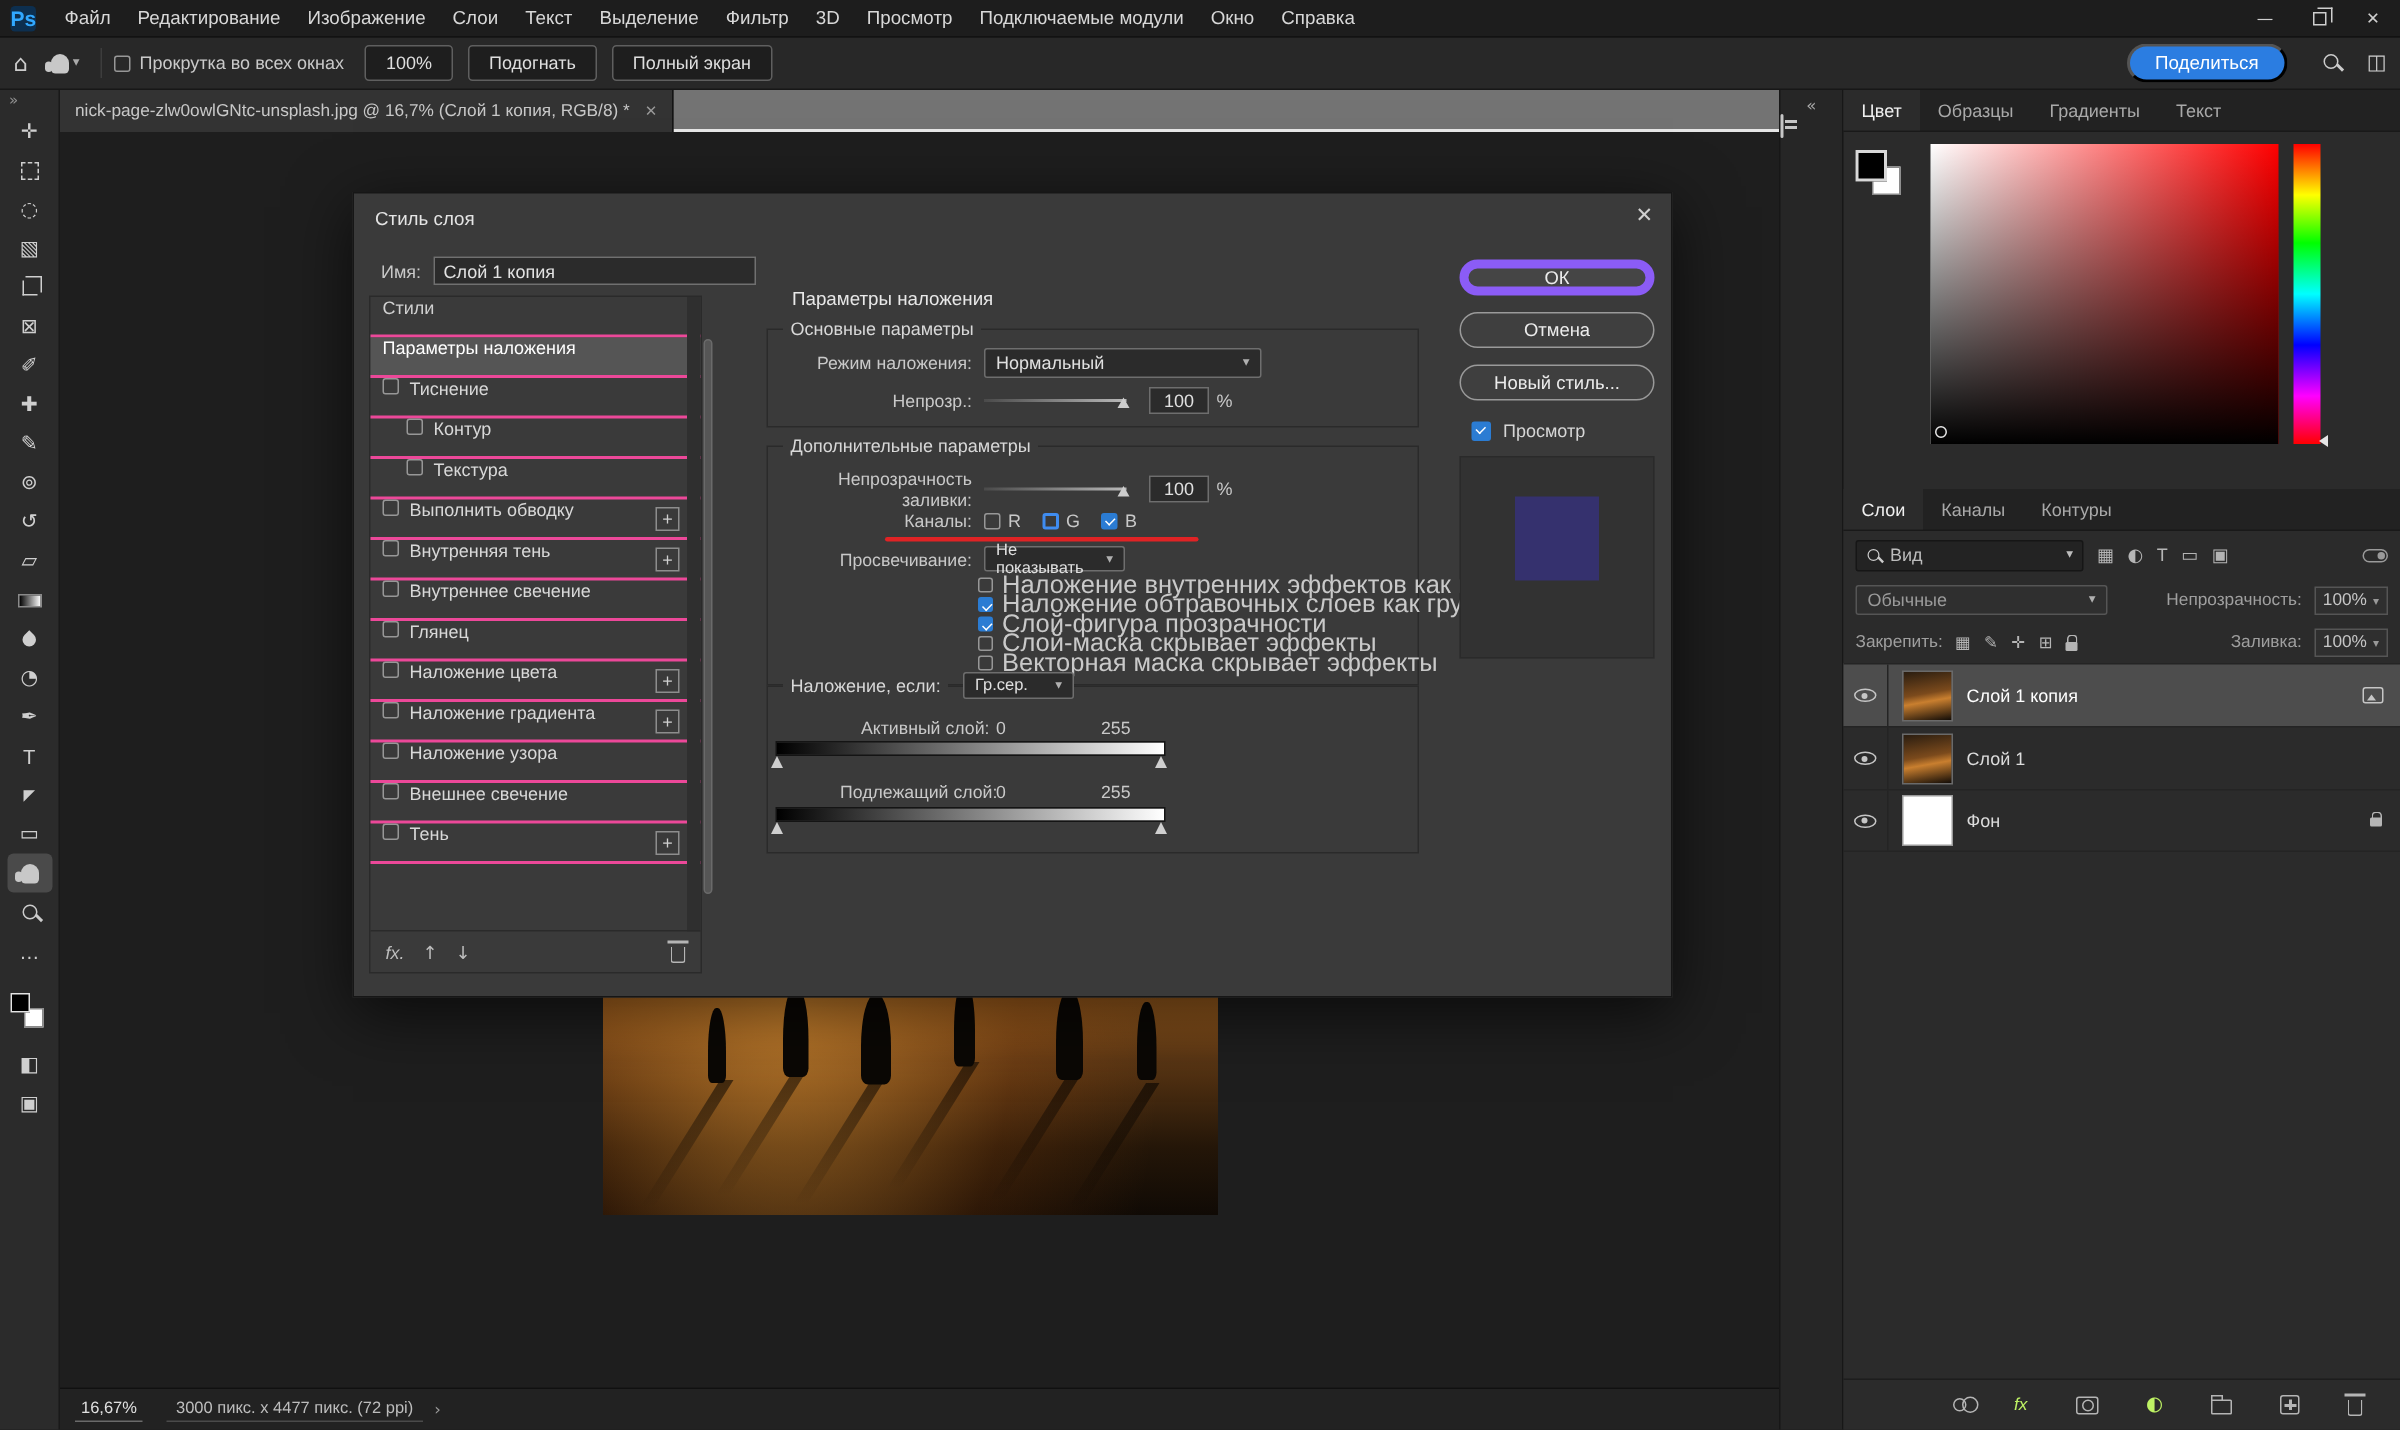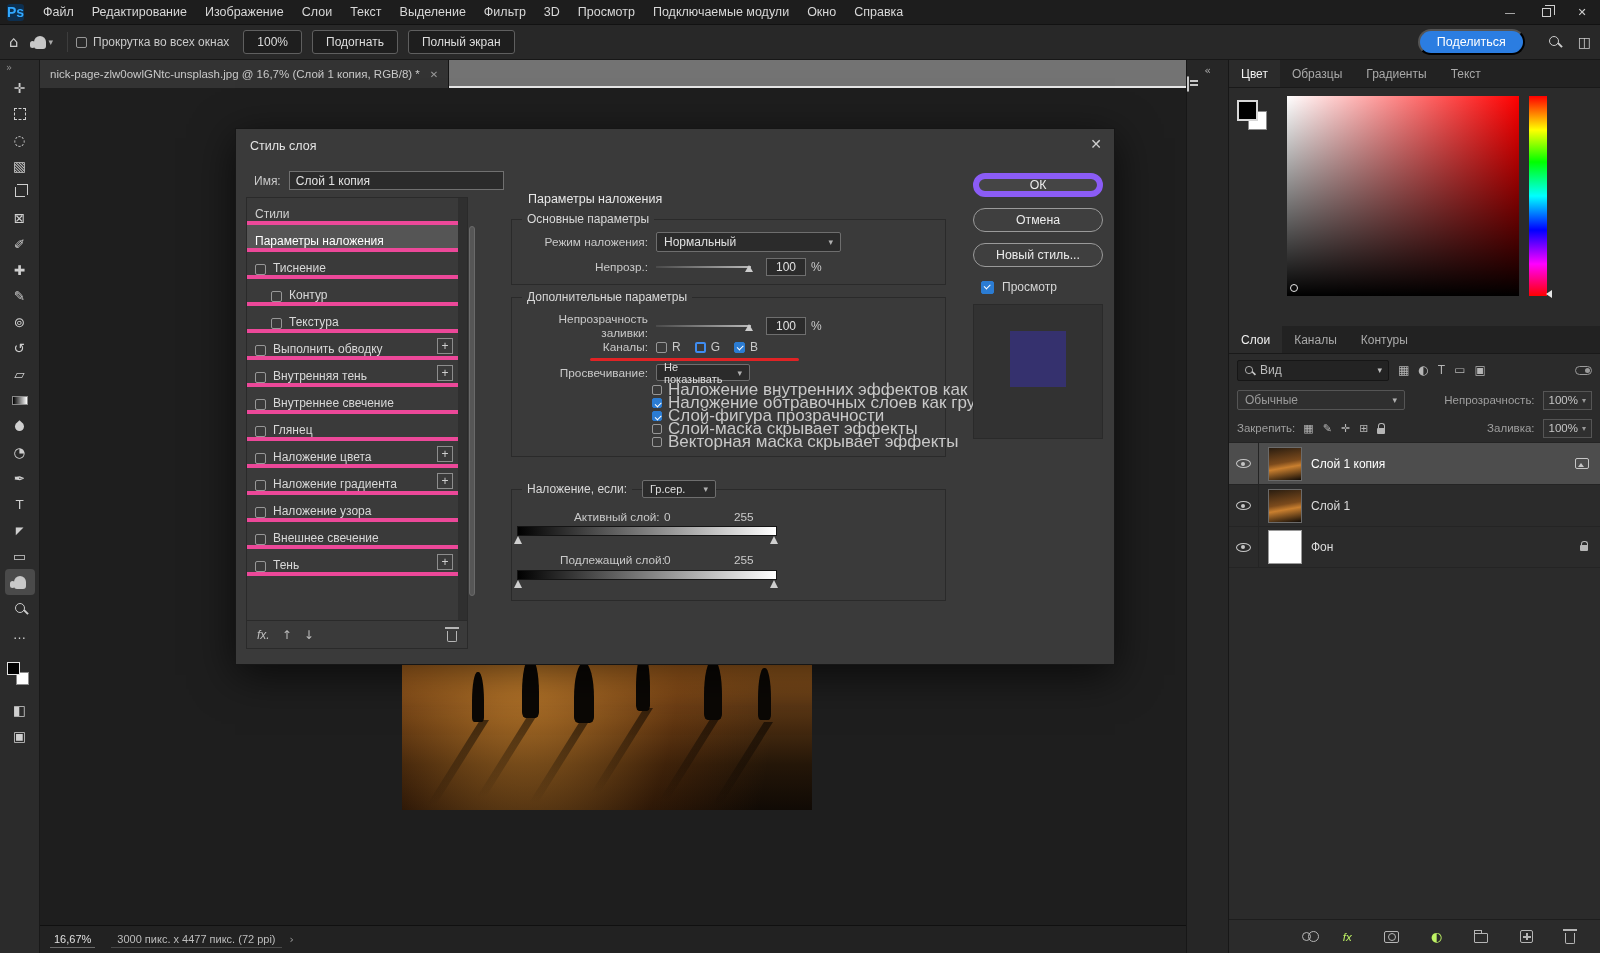--- a/index.html
+++ b/index.html
@@ -74,21 +74,21 @@
 #dialog{position:absolute;left:235px;top:128px;width:880px;height:537px;background:#3a3a3a;
   border:1px solid #161616;box-shadow:0 10px 40px rgba(0,0,0,0.65);z-index:40}
 #dlg-title{position:absolute;left:14px;top:10px;font-size:12.5px;color:#e4e4e4}
 #dlg-close{position:absolute;right:12px;top:7px;font-size:14px;color:#cfcfcf}
 #dlg-namerow{position:absolute;left:18px;top:42px;display:flex;align-items:center}
 #dlg-namerow .lbl{color:#c9c9c9;margin-right:8px}
 .tfield{background:#2b2b2b;border:1px solid #707070;height:19px;display:flex;align-items:center;padding:0 6px;color:#e2e2e2;font-size:12px}
 #dlg-name-input{width:215px}
 
 #styles-box{position:absolute;left:10px;top:68px;width:222px;height:452px;border:1px solid #2a2a2a;background:#3a3a3a}
-.style-row{height:27px;display:flex;align-items:flex-end;padding:0 8px;border-bottom:4px solid #ec4899;position:relative;font-size:12px;color:#d8d8d8}
+.style-row{height:27px;display:flex;align-items:flex-start;padding:0 8px;border-bottom:2px solid #ec4899;position:relative;font-size:12px;color:#d8d8d8}
 .style-row.hdr{color:#d0d0d0}
 .style-row.sel{background:#555555;color:#ffffff}
 .style-row .cb{margin-right:7px}
 .style-row.indent{padding-left:24px}
 .plusbtn{position:absolute;right:14px;top:5px;width:16px;height:16px;border:1px solid #8d8d8d;color:#cfcfcf;
   display:flex;align-items:center;justify-content:center;font-size:12px;line-height:1}
 #styles-scroll{position:absolute;right:0;top:0;width:9px;height:423px;background:#2f2f2f}
 #styles-scroll .thumb{position:absolute;left:1.5px;top:28px;width:6px;height:370px;background:#565656;border-radius:3px}
 #styles-footer{position:absolute;left:0;bottom:0;width:100%;height:28px;border-top:1px solid #2a2a2a;display:flex;align-items:center;padding:0 10px;gap:12px;color:#bdbdbd}
 #styles-footer .fx{font-style:italic;font-size:12px}
@@ -494,21 +494,21 @@
     <div class="advrow" style="top:121px">
         <span class="cb"></span>
         <span>Слой-маска скрывает эффекты</span>
       </div>
     <div class="advrow" style="top:134px">
         <span class="cb"></span>
         <span>Векторная маска скрывает эффекты</span>
       </div>
   </div>
 
-  <div class="group" style="left:275px;top:360px;width:435px;height:112px">
+  <div class="group" style="left:275px;top:328px;width:435px;height:112px">
     <span class="legend">Наложение, если:</span>
     <span class="dd" style="position:absolute;left:130px;top:-10px;width:74px;height:18px;font-size:11px">
       <span>Гр.сер.</span>
       <span class="chev g">▾</span>
     </span>
     <span class="bi-lbl" style="left:62px;top:20px">Активный слой:</span>
     <span class="bi-lbl" style="left:152px;top:20px">0</span>
     <span class="bi-lbl" style="left:222px;top:20px">255</span>
     <span class="gradbar" style="left:5px;top:36px;width:260px"></span>
     <span class="stopL" style="left:2px;top:46px"></span>

